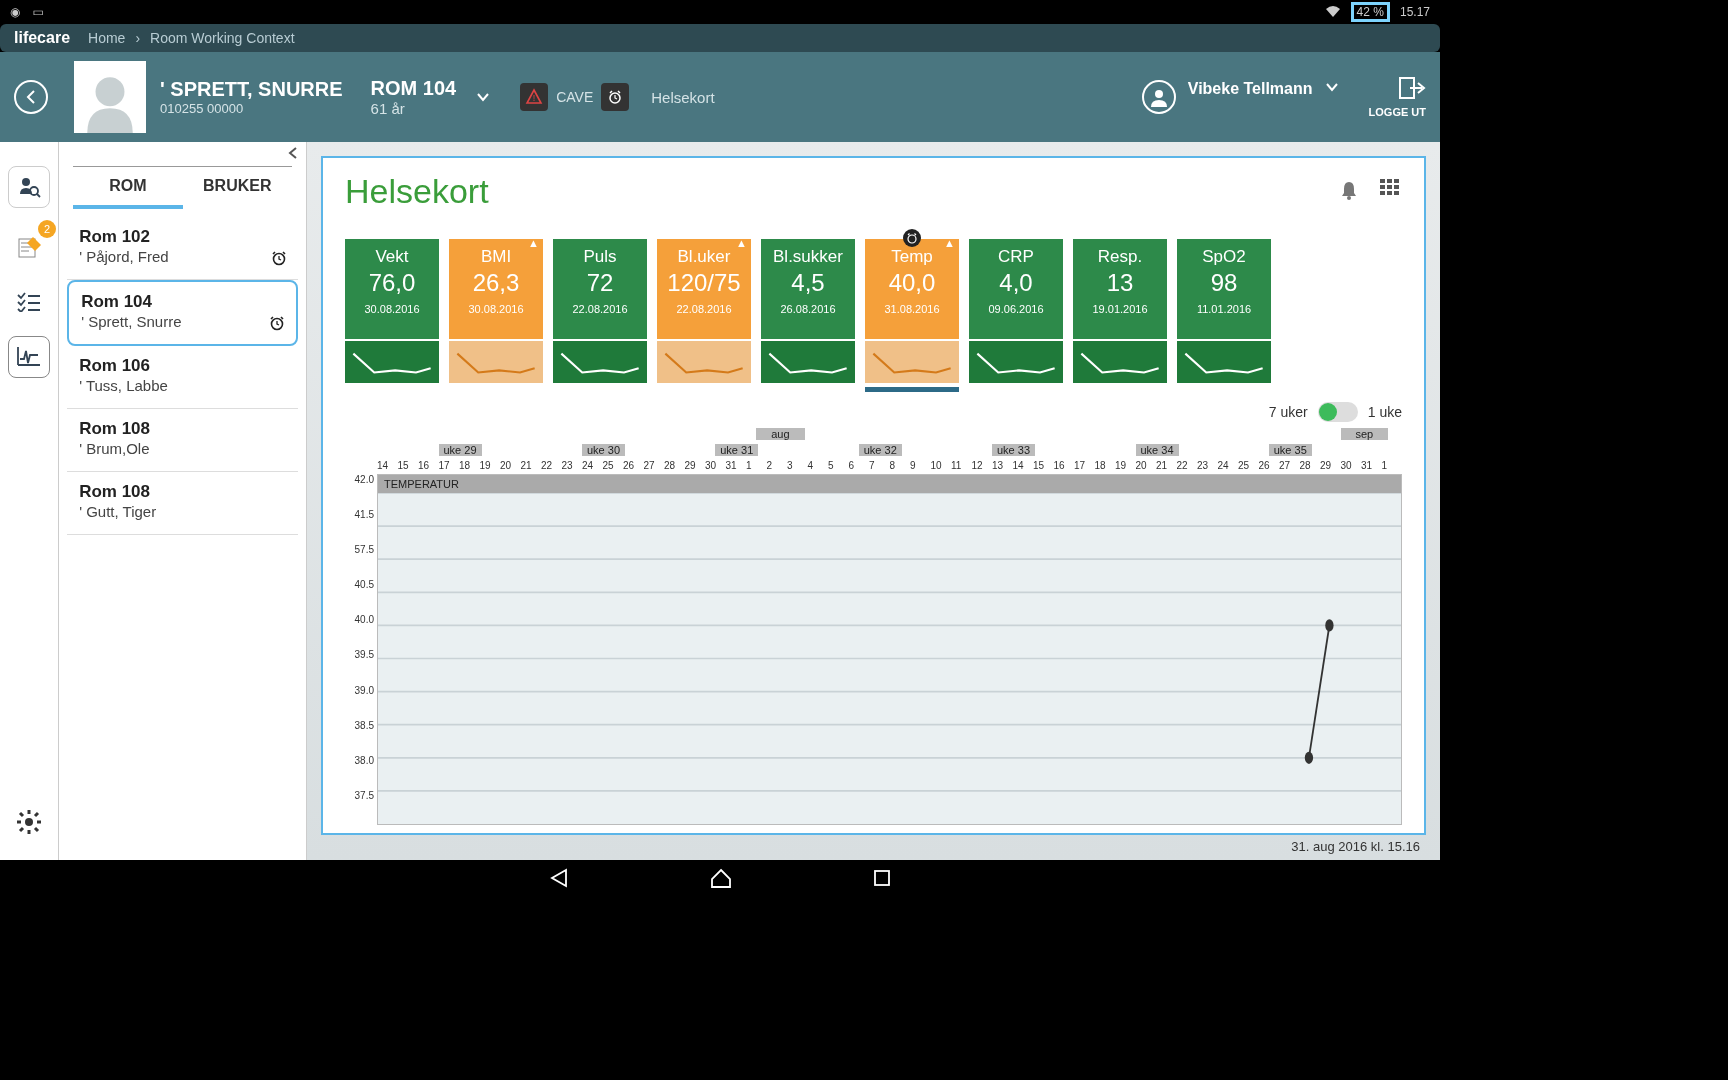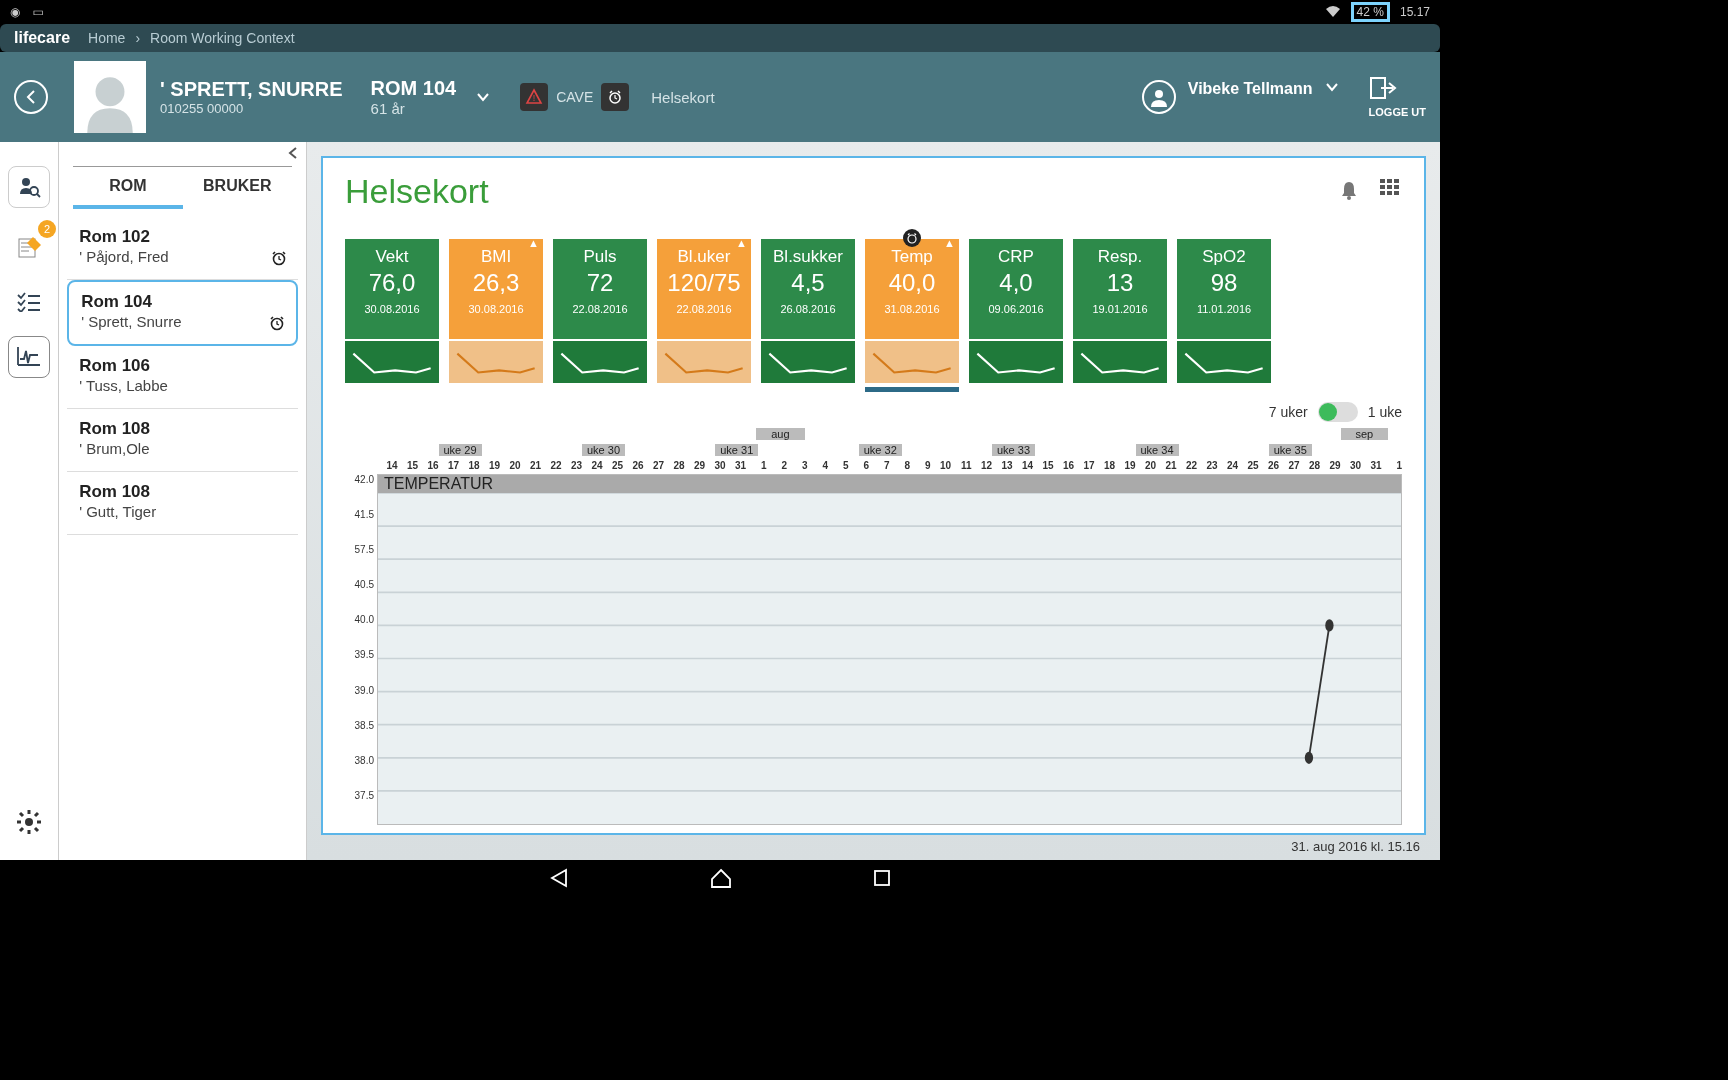--- a/index.html
+++ b/index.html
@@ -30,21 +30,21 @@
 .room-txt .ra { font-size: 15px; color: #d5e3e6; }
 .chev-down { width: 14px; height: 14px; }
 .warn-box { width: 28px; height: 28px; background: #333; border-radius: 4px; display: flex; align-items: center; justify-content: center; }
 .cave-grp { display: flex; align-items: center; gap: 8px; margin-right: 22px; }
 .cave-label { font-size: 14px; color: #d5e3e6; }
 .helsekort-label { font-size: 15px; color: #d5e3e6; }
 .header-spacer { flex: 1; }
 .user-grp { display: flex; align-items: flex-start; gap: 12px; margin-right: 30px; }
 .user-circle { width: 34px; height: 34px; border: 2px solid #fff; border-radius: 50%; display: flex; align-items: center; justify-content: center; }
 .user-name-h { font-size: 16px; font-weight: 600; }
-.logout-grp { text-align: left; cursor: pointer; }
+.logout-grp { text-align: right; cursor: pointer; }
 .logout-grp .lbl { font-size: 11px; font-weight: 700; margin-top: 2px; }
 
 
 .body-area { display: flex; height: 718px; background: linear-gradient(#e8ebec, #d8dee0); }
 
 
 .icon-rail { width: 62px; background: #fff; border-right: 1px solid #ccc; display: flex; flex-direction: column; align-items: center; padding-top: 24px; gap: 18px; position: relative; }
 .rail-btn { width: 42px; height: 42px; border: 1px solid #ccc; border-radius: 8px; display: flex; align-items: center; justify-content: center; cursor: pointer; position: relative; }
 .rail-btn.active { border-color: #888; }
 .rail-badge { position: absolute; top: -6px; right: -6px; background: #f5a623; color: #fff; border-radius: 50%; width: 18px; height: 18px; font-size: 11px; display: flex; align-items: center; justify-content: center; }
@@ -91,26 +91,26 @@
 .toggle { width: 40px; height: 20px; background: #ddd; border-radius: 10px; position: relative; }
 .toggle .knob { width: 18px; height: 18px; background: #3dbb5b; border-radius: 50%; position: absolute; top: 1px; left: 1px; }
 
 
 .chart-zone { margin-top: 6px; flex: 1; display: flex; flex-direction: column; }
 .month-row { height: 16px; position: relative; font-size: 11px; }
 .month-tag { position: absolute; background: #bbb; color: #222; padding: 0 15px; }
 .week-row { height: 16px; position: relative; font-size: 11px; }
 .week-tag { position: absolute; background: #bbb; color: #222; padding: 0 5px; }
 .day-row { height: 14px; position: relative; font-size: 10px; color: #333; white-space: nowrap; overflow: hidden; }
-.day-row span { display: inline-block; width: 20.5px; text-align: right; font-weight: bold; }
+.day-row span { display: inline-block; width: 20.5px; text-align: left; }
 .plot-wrap { display: flex; flex: 1; min-height: 0; }
 .y-axis { width: 32px; display: flex; flex-direction: column; font-size: 10px; color: #333; text-align: right; padding-right: 3px; }
 .y-axis div { flex: 1; }
 .plot { flex: 1; background: #eaf0f2; border: 1px solid #bbb; position: relative; }
-.plot-header { height: 18px; background: #aaa; color: #222; font-size: 16px; padding-left: 6px; line-height: 18px; }
+.plot-header { height: 18px; background: #aaa; color: #222; font-size: 11px; padding-left: 6px; line-height: 18px; }
 .plot svg { position: absolute; top: 18px; left: 0; width: 100%; height: calc(100% - 18px); }
 .grid-line { stroke: #c9d2d6; stroke-width: 1; }
 
 
 .footer-ts { text-align: right; font-size: 13px; color: #333; padding: 4px 6px 0; }
 
 
 .android-nav { height: 40px; background: #000; display: flex; align-items: center; justify-content: center; gap: 140px; }
 .nav-btn { color: #fff; cursor: pointer; }
 </style>

